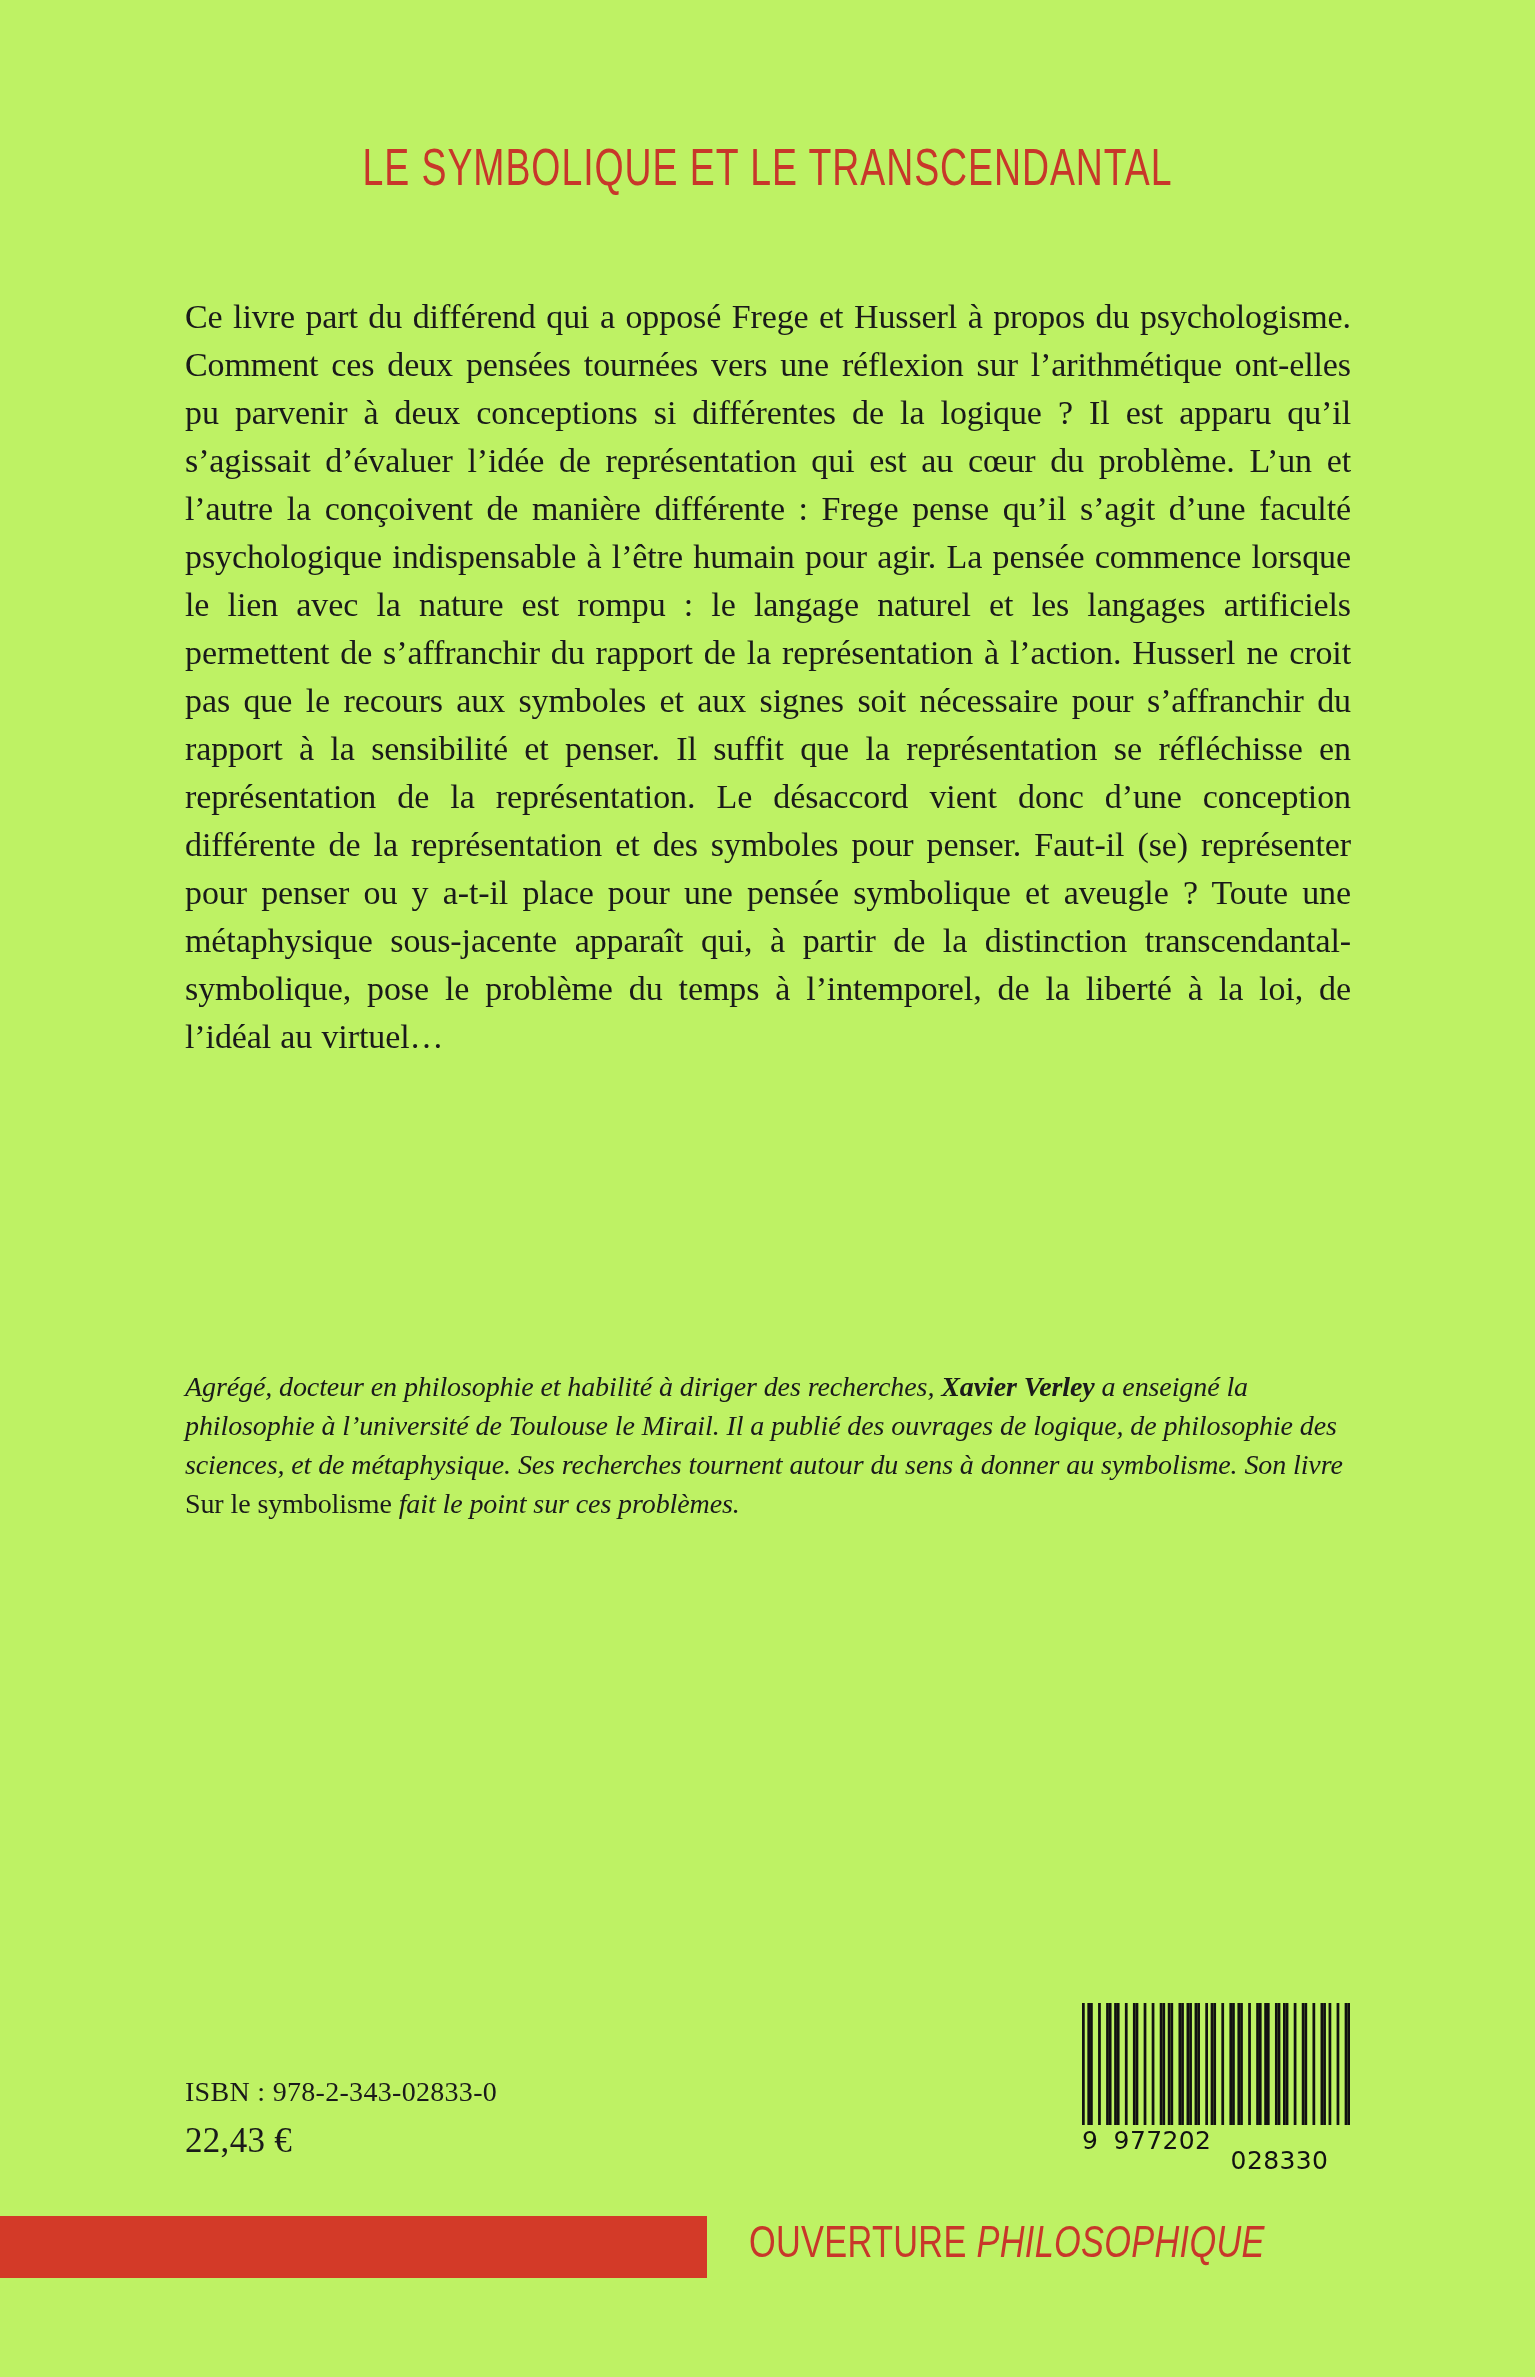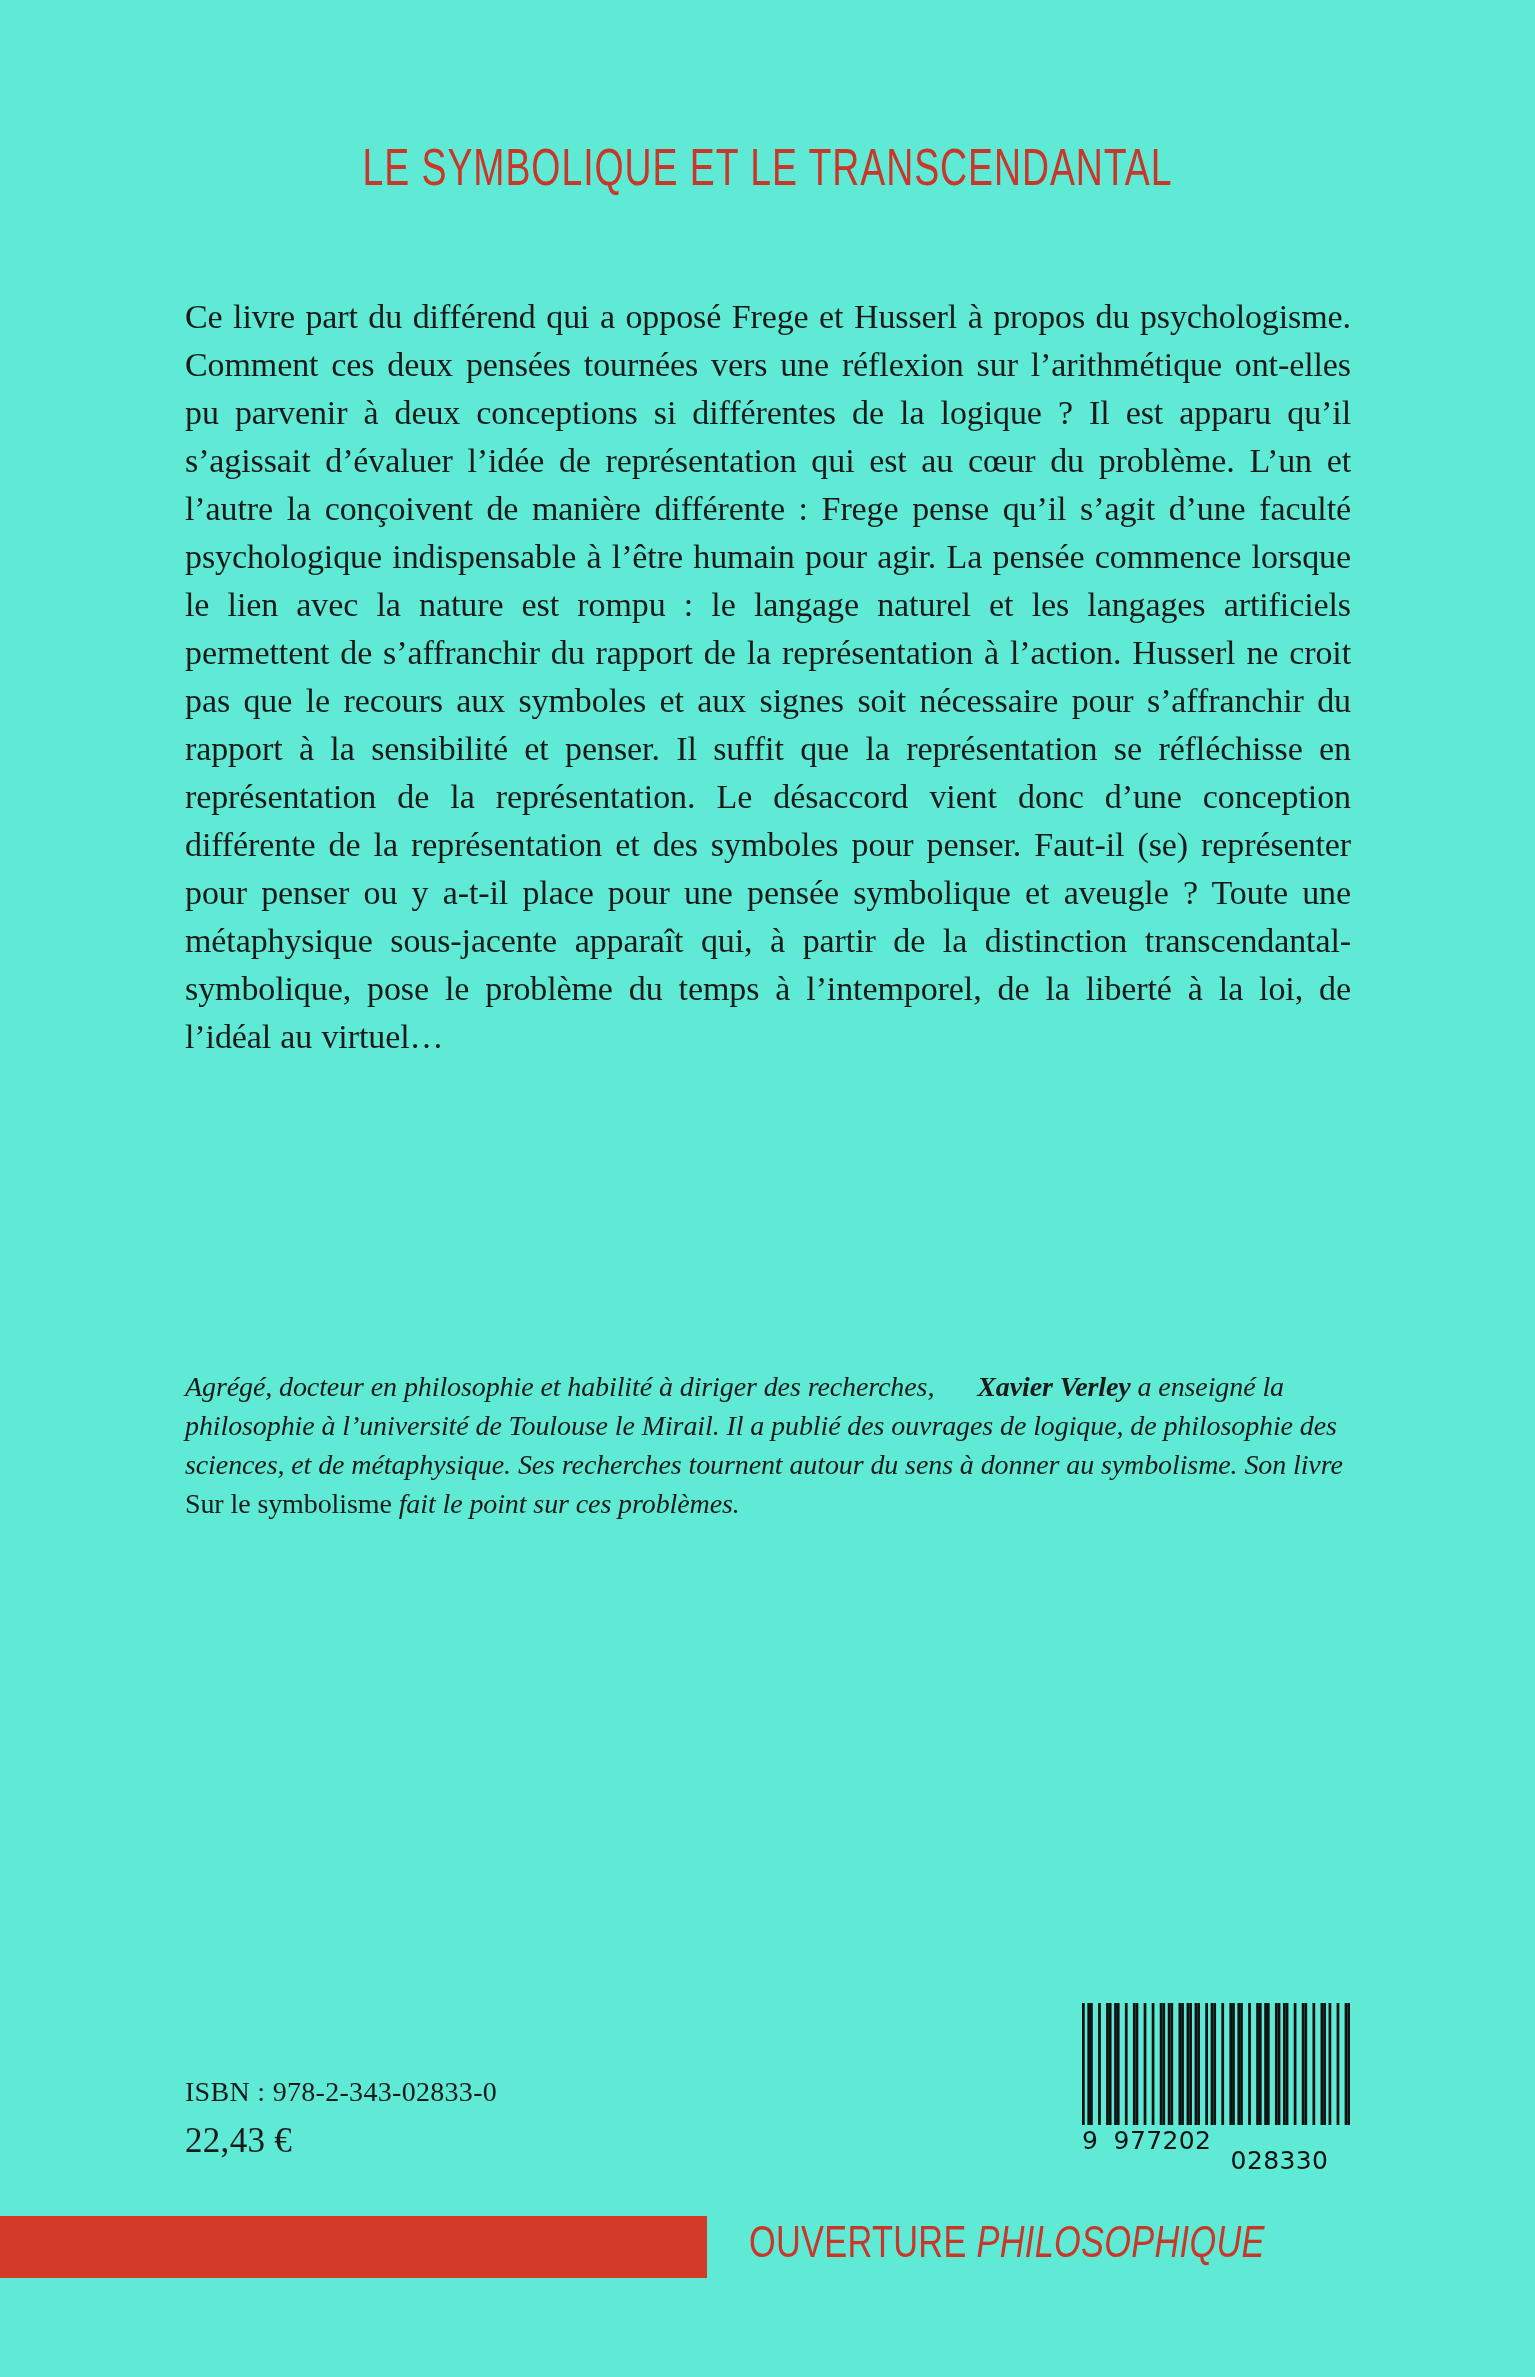--- a/index.html
+++ b/index.html
@@ -6,21 +6,21 @@
   html, body {
     margin: 0;
     padding: 0;
     background: #ffffff;
   }
 
   .cover {
     position: relative;
     width: 1535px;
     height: 2377px;
-    background: #5eead4;
+    background: #bef264;
     overflow: hidden;
     font-family: "Liberation Serif", "DejaVu Serif", serif;
     color: #1a1a1a;
   }
 
   
   .title {
     position: absolute;
     left: 0;
     right: 0;
@@ -60,21 +60,20 @@
     width: 1166px;
     font-size: 28px;
     line-height: 39px;
     font-style: italic;
     text-align: left;
     letter-spacing: -0.1px;
   }
   .bio b {
     font-weight: 700;
     font-style: italic;
-    margin-left: 36px;
   }
   .bio .upright {
     font-style: normal;
   }
 
   
   .isbn {
     position: absolute;
     left: 185px;
     top: 2076px;

